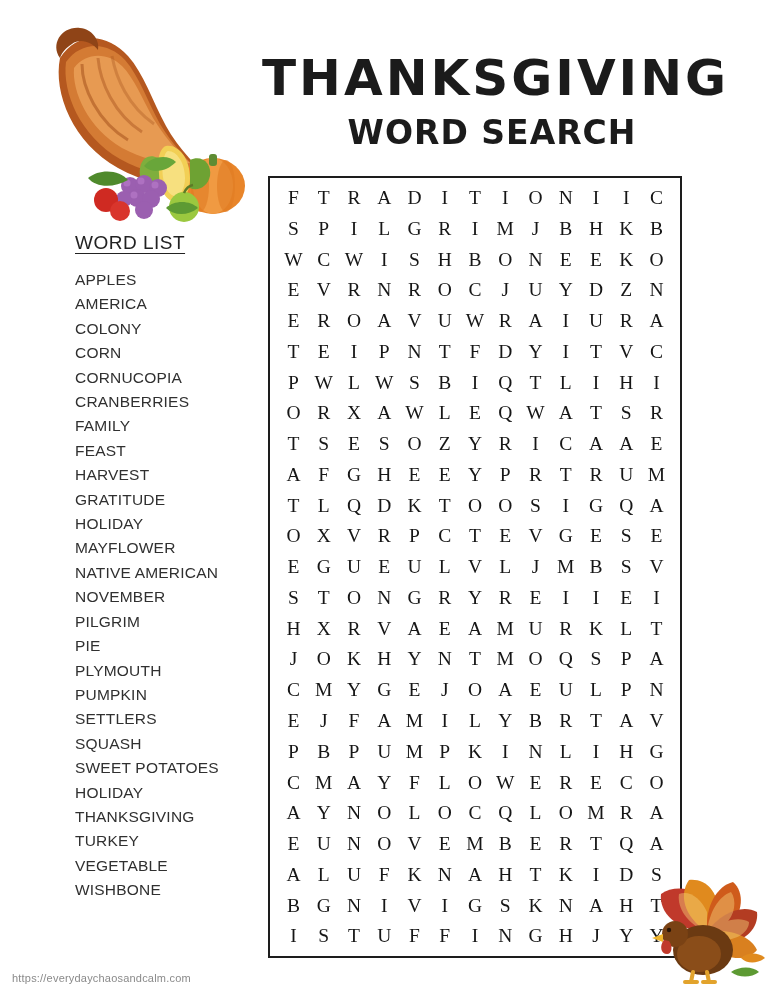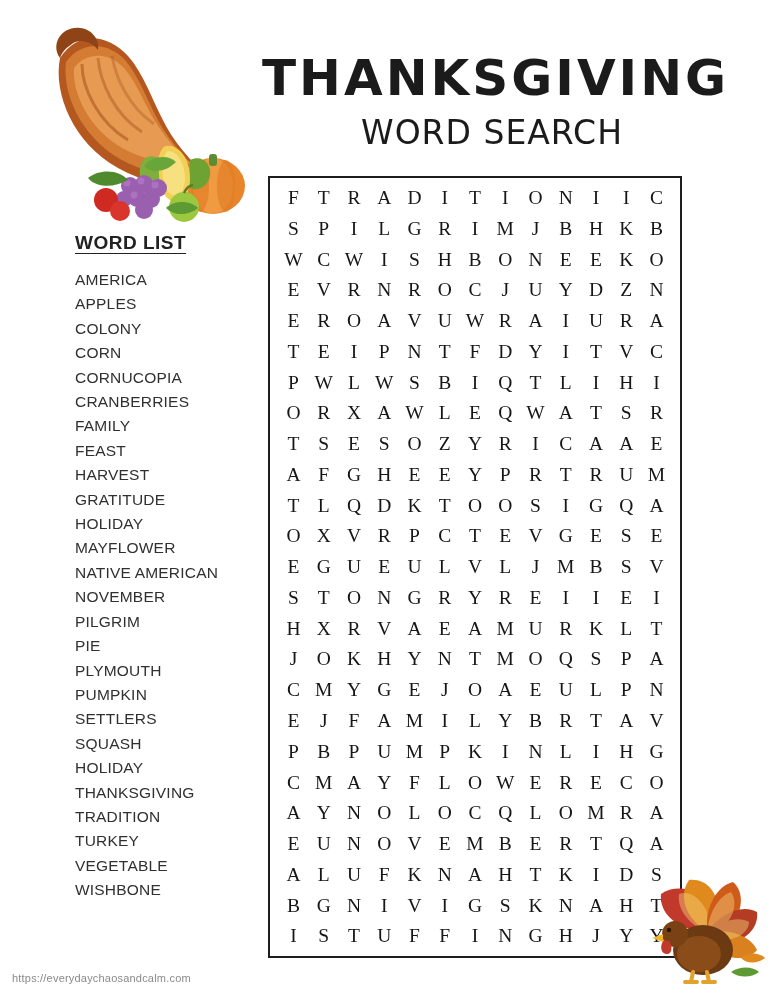--- a/index.html
+++ b/index.html
@@ -41,36 +41,36 @@
     font-family: "DejaVu Sans", sans-serif;
     font-size: 50px;
     font-weight: bold;
     letter-spacing: 3px;
     color: #1b1b1b;
     line-height: 1.05;
   }
   .title-sub {
     font-family: "DejaVu Sans", sans-serif;
     font-size: 33px;
-    font-weight: normal;
+    font-weight: bold;
     letter-spacing: 1px;
     color: #1b1b1b;
     margin-top: 8px;
   }
 
   
   .wordlist-wrap {
     position: absolute;
     left: 75px;
     top: 232px;
     width: 190px;
   }
   .wordlist-title {
     font-size: 19px;
-    font-weight: bold;
+    font-weight: normal;
     color: #222;
     letter-spacing: 0.5px;
     text-decoration: underline;
     text-underline-offset: 4px;
     margin-bottom: 14px;
   }
   .wordlist {
     list-style: none;
     margin: 0;
     padding: 0;
@@ -191,43 +191,43 @@
   </div>
 
   <div class="title-block">
     <div class="title-main">THANKSGIVING</div>
     <div class="title-sub">WORD SEARCH</div>
   </div>
 
   <div class="wordlist-wrap">
     <div class="wordlist-title">WORD LIST</div>
     <ul class="wordlist" id="wordlist">
+        <li>APPLES</li>
         <li>AMERICA</li>
-        <li>APPLES</li>
         <li>COLONY</li>
         <li>CORN</li>
         <li>CORNUCOPIA</li>
         <li>CRANBERRIES</li>
         <li>FAMILY</li>
         <li>FEAST</li>
         <li>HARVEST</li>
         <li>GRATITUDE</li>
         <li>HOLIDAY</li>
         <li>MAYFLOWER</li>
         <li>NATIVE AMERICAN</li>
         <li>NOVEMBER</li>
         <li>PILGRIM</li>
         <li>PIE</li>
         <li>PLYMOUTH</li>
         <li>PUMPKIN</li>
         <li>SETTLERS</li>
         <li>SQUASH</li>
+        <li>SWEET POTATOES</li>
         <li>HOLIDAY</li>
         <li>THANKSGIVING</li>
-        <li>TRADITION</li>
         <li>TURKEY</li>
         <li>VEGETABLE</li>
         <li>WISHBONE</li>
       </ul>
   </div>
 
   <div class="grid-box">
     <div class="grid" id="grid">
         <div class="grid-row">
           <span class="cell">F</span>

